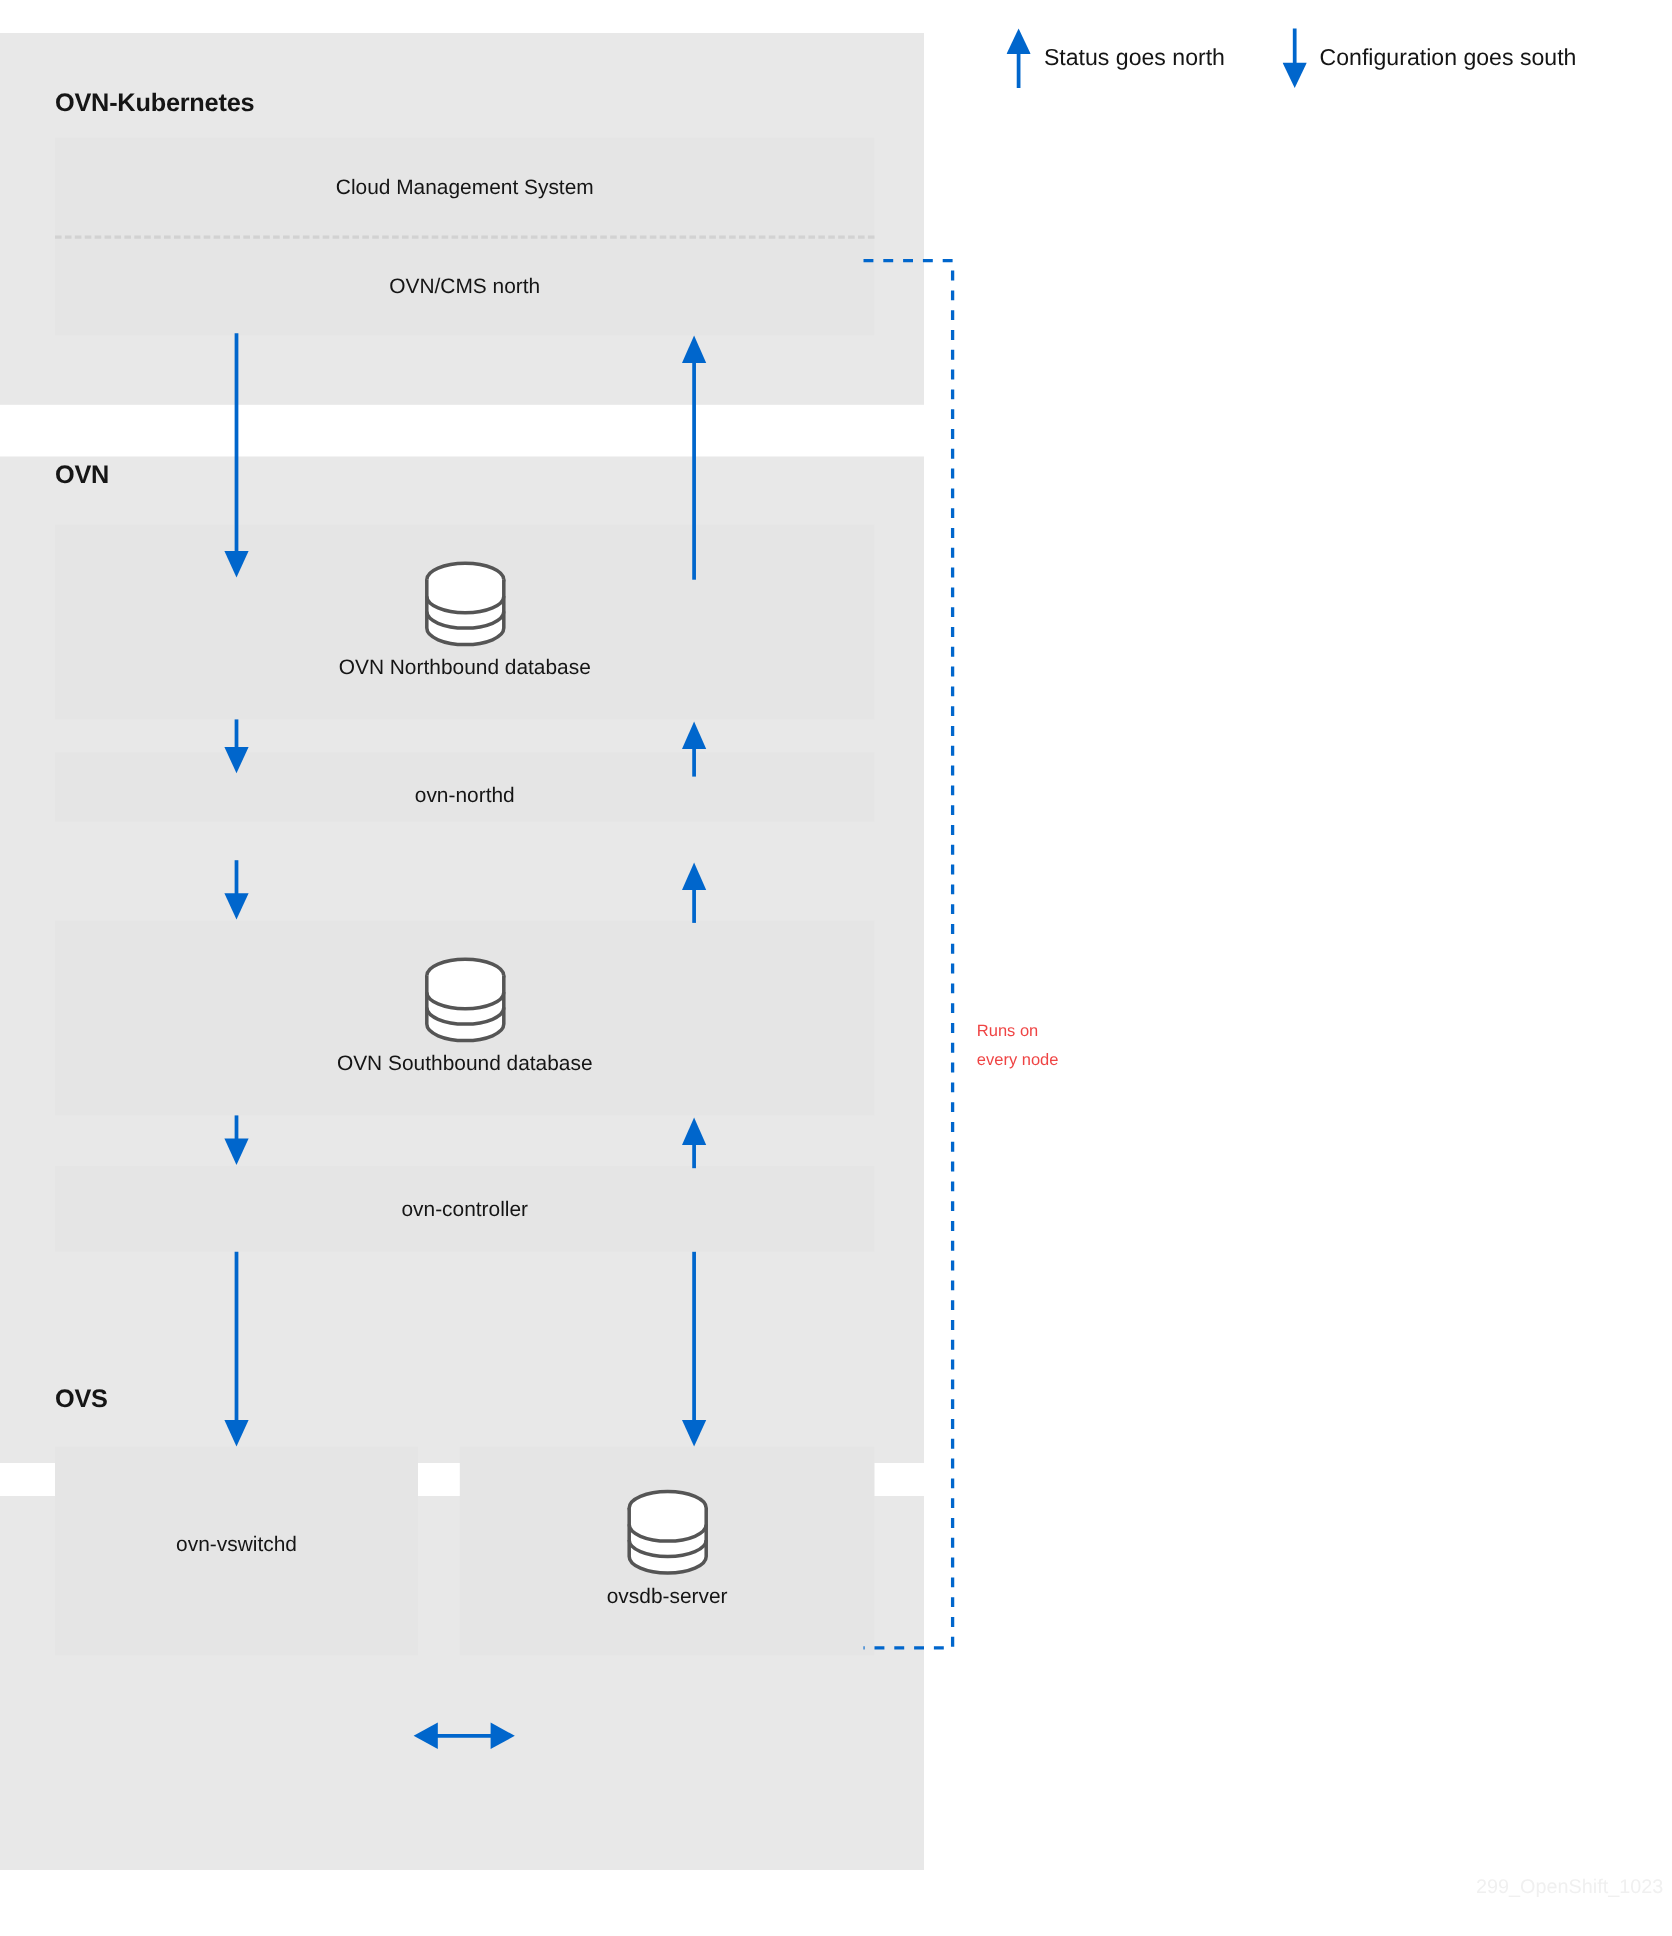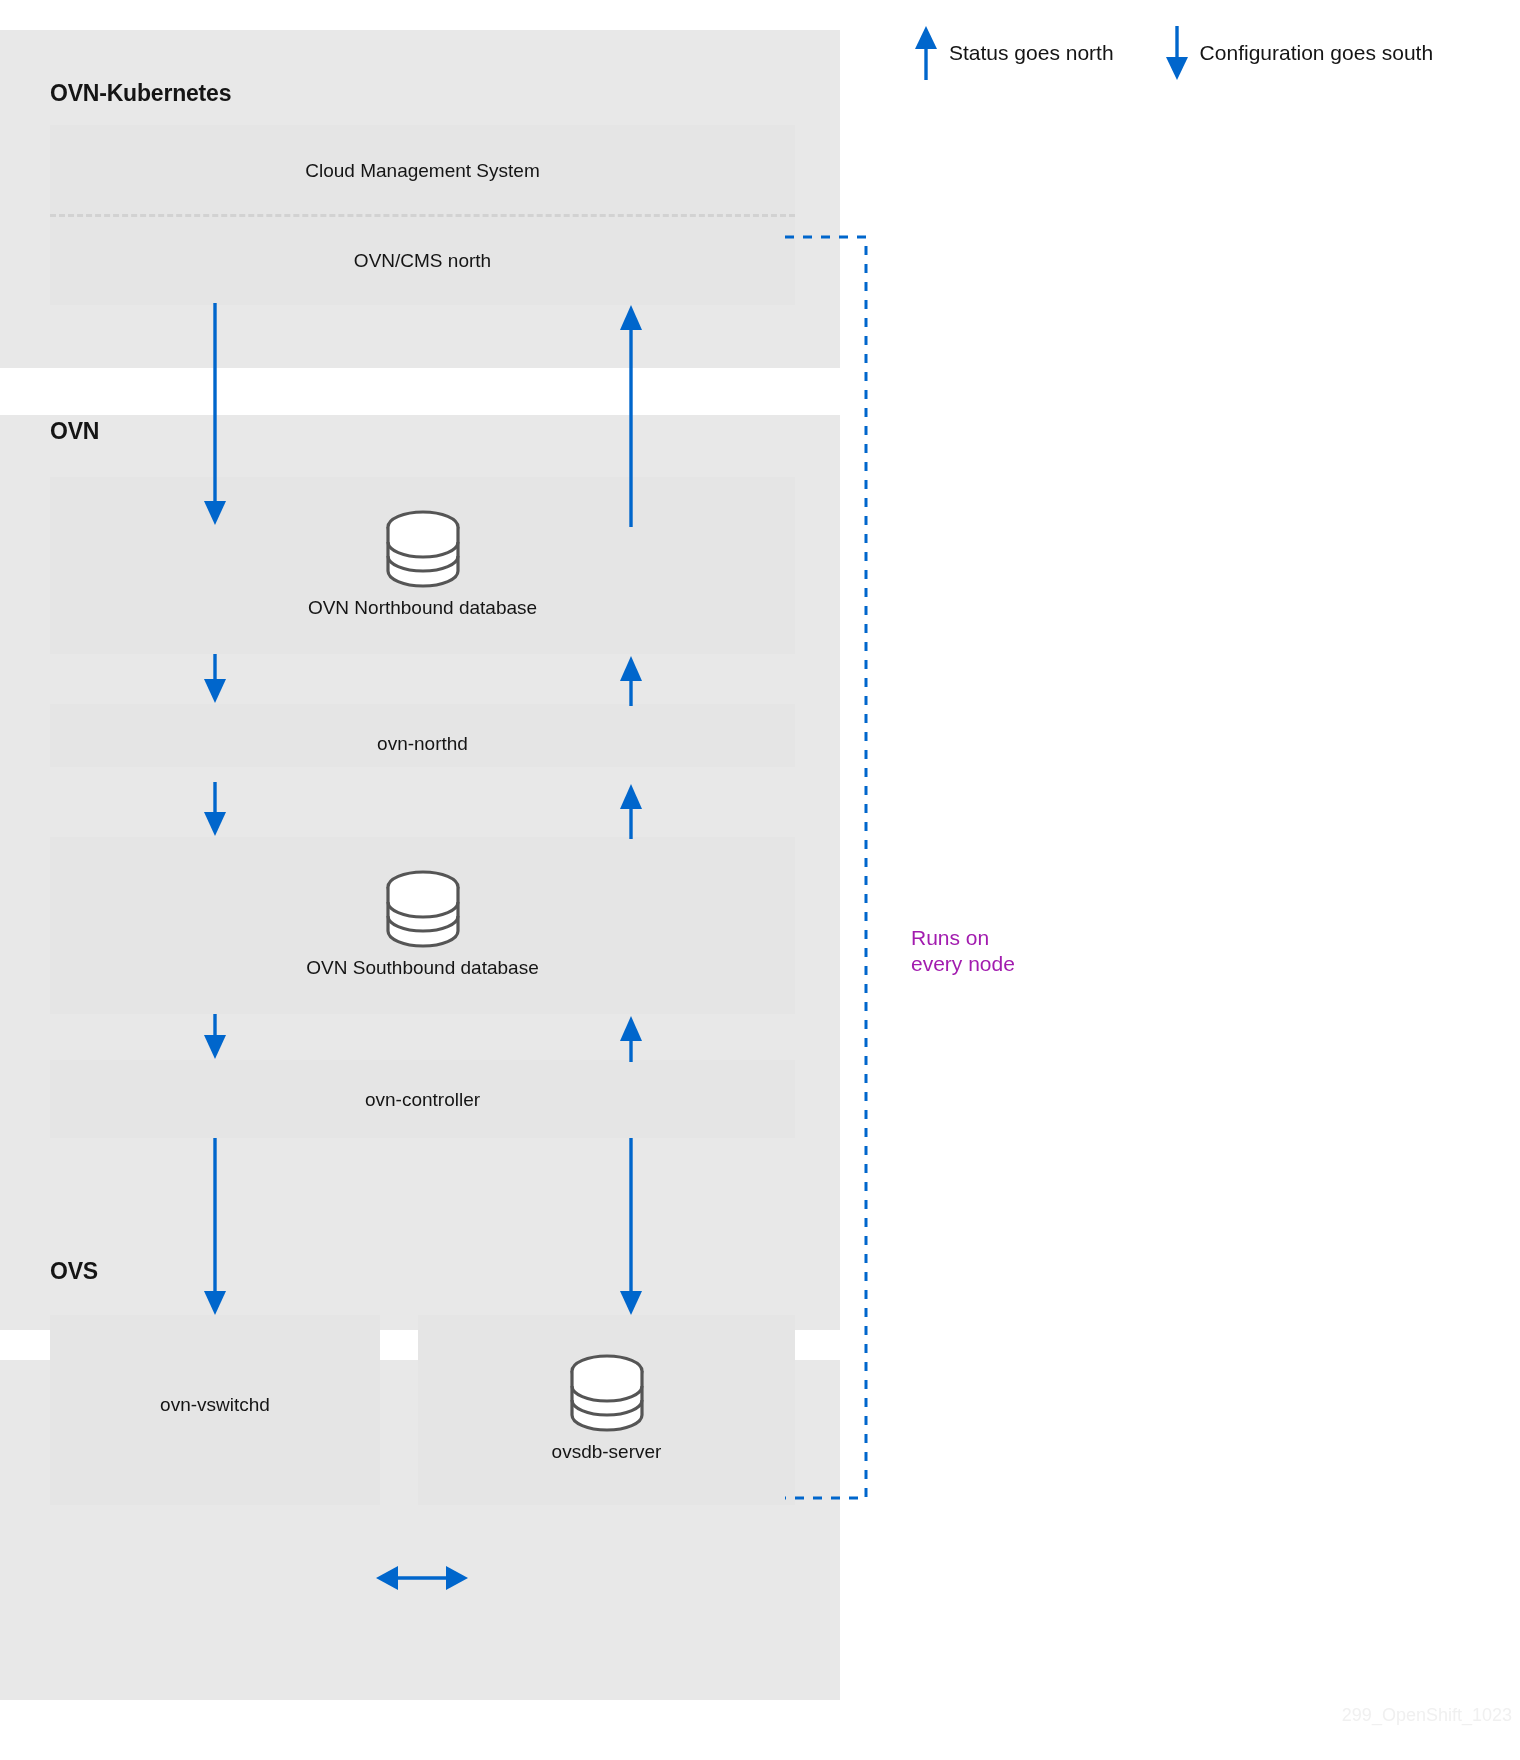--- a/index.html
+++ b/index.html
@@ -54,21 +54,21 @@
     width: 100%;
     text-align: center;
     font-size: 19px;
     color: #151515;
     white-space: nowrap;
   }
 
   #box-cms      { left: 50px; top: 125px; width: 745px; height: 90px; }
   #box-plugin   { left: 50px; top: 215px; width: 745px; height: 90px; }
   #box-nbdb     { left: 50px; top: 477px; width: 745px; height: 177px; }
-  #box-northd   { left: 50px; top: 704px; width: 745px; height: 63px; }
+  #box-northd   { left: 50px; top: 684px; width: 745px; height: 63px; }
   #box-sbdb     { left: 50px; top: 837px; width: 745px; height: 177px; }
   #box-ctrl     { left: 50px; top: 1060px; width: 745px; height: 78px; }
   #box-vswitchd { left: 50px; top: 1315px; width: 330px; height: 190px; }
   #box-ovsdb    { left: 418px; top: 1315px; width: 377px; height: 190px; }
 
   
   .hdash {
     position: absolute;
     left: 50px;
     top: 214px;
@@ -87,25 +87,25 @@
   
   .arrow {
     position: absolute;
     overflow: visible;
   }
 
   
   #bracket { position: absolute; left: 780px; top: 200px; }
   #bracket-label {
     position: absolute;
-    left: 911px;
+    left: 888px;
     top: 925px;
-    font-size: 21px;
+    font-size: 15px;
     line-height: 26px;
-    color: #a21caf;
+    color: #ef4444;
     white-space: pre-line;
   }
 
   
   #legend {
     position: absolute;
     left: 915px;
     top: 24px;
     display: flex;
     align-items: center;

